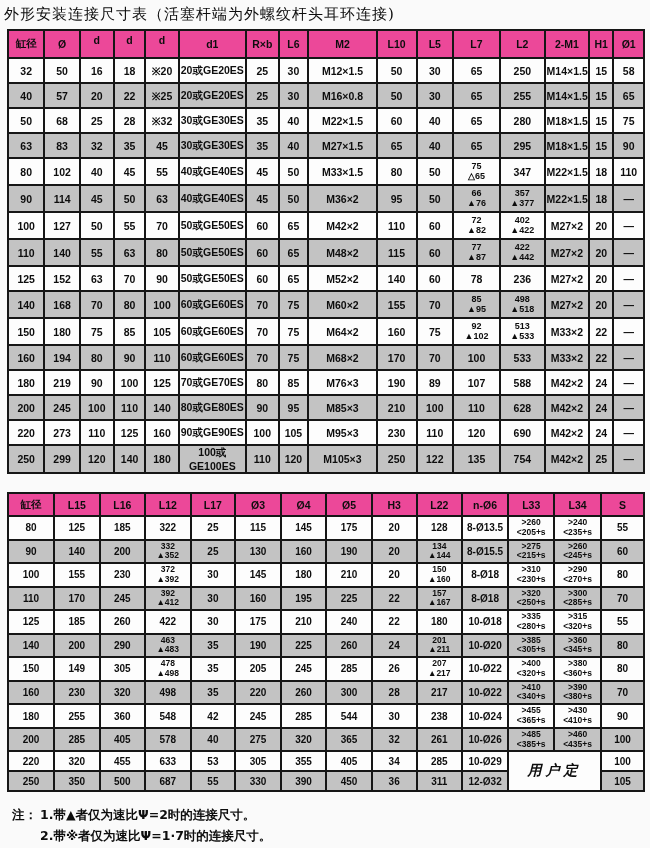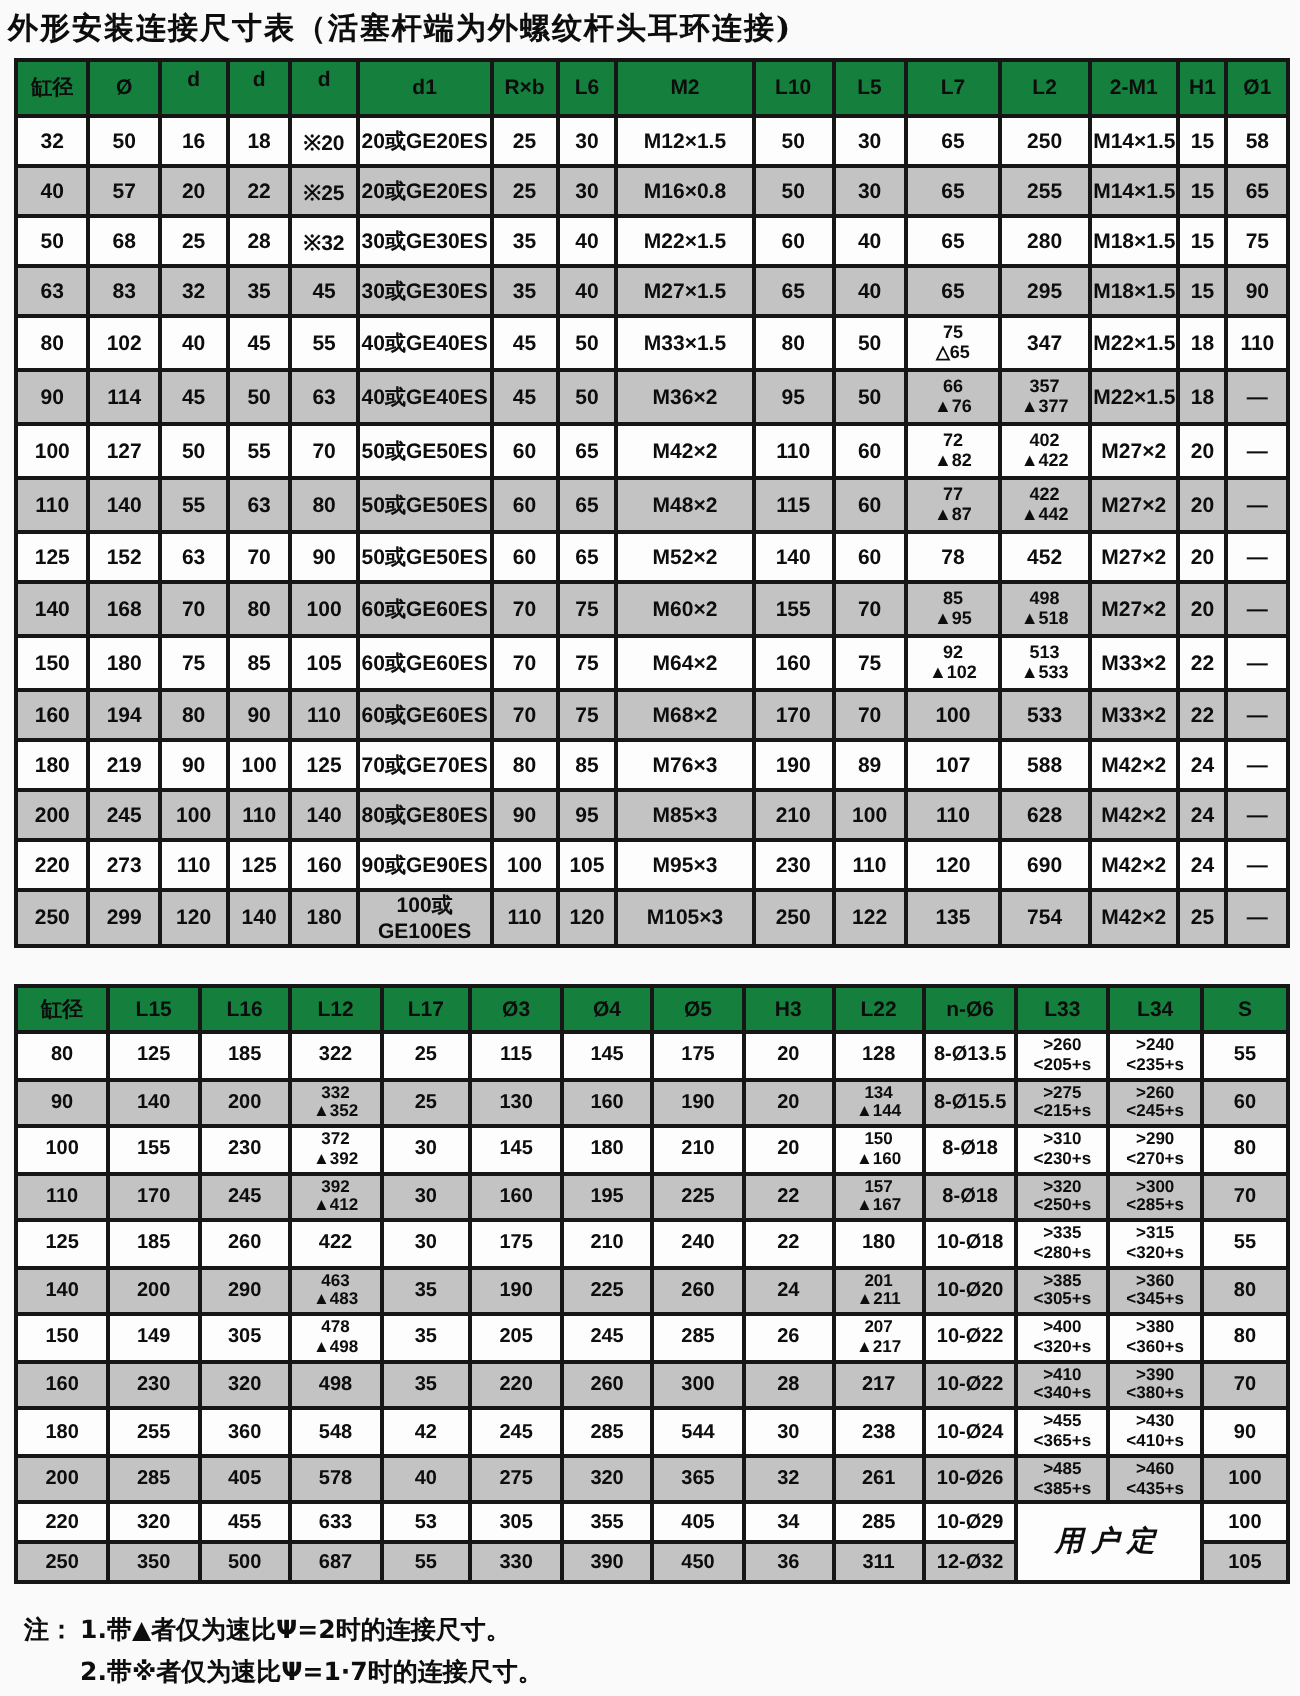--- a/index.html
+++ b/index.html
@@ -7,21 +7,21 @@
     width:650px;height:848px;
     background:#fafafa;
     font-family:"Liberation Sans",sans-serif;
     color:#0d0d0d;
     -webkit-font-smoothing:none;
   }
   .page{position:relative;width:650px;height:848px;overflow:hidden;}
   .title{
     margin:5px 0 5px 4px;
     font-size:15px;
-    font-weight:700;
+    font-weight:400;
     letter-spacing:1px;
     font-family:"DejaVu Serif","Liberation Serif",serif;
     white-space:nowrap;
   }
   table{
     border-collapse:collapse;
     table-layout:fixed;
     width:638px;
     margin-left:7px;
   }
@@ -32,21 +32,21 @@
     font-weight:bold;
     padding:0 1px;
     overflow:hidden;
   }
   .t1 th{height:26px;font-size:10.5px;}
   .t1 td{height:23px;font-size:10.5px;}
   .t2 th{height:21px;font-size:10.5px;}
   .t2 td{height:18px;font-size:10px;}
   tr.gray td{background:#c3c3c3;}
   tr.white td{background:#fdfdfd;}
-  thead th{background:#15803d;}
+  thead th{background:#ec4899;}
   .multi{
     white-space:pre-line;
     font-size:9px !important;
     line-height:1.1;
     padding-top:1px;padding-bottom:1px;
   }
   .t2 .multi{font-size:8.5px !important;line-height:1.15;}
   .hline1{display:block;line-height:1;}
   .hline2{display:block;font-size:7.5px;line-height:1;margin-top:1px;margin-left:42px;}
   td.user-cell{
@@ -279,21 +279,21 @@
           <td>63</td>
           <td>70</td>
           <td>90</td>
           <td>50或GE50ES</td>
           <td>60</td>
           <td>65</td>
           <td>M52×2</td>
           <td>140</td>
           <td>60</td>
           <td>78</td>
-          <td>452</td>
+          <td>236</td>
           <td>M27×2</td>
           <td>20</td>
           <td>—</td>
         </tr>
         <tr class="gray">
           <td>140</td>
           <td>168</td>
           <td>70</td>
           <td>80</td>
           <td>100</td>

